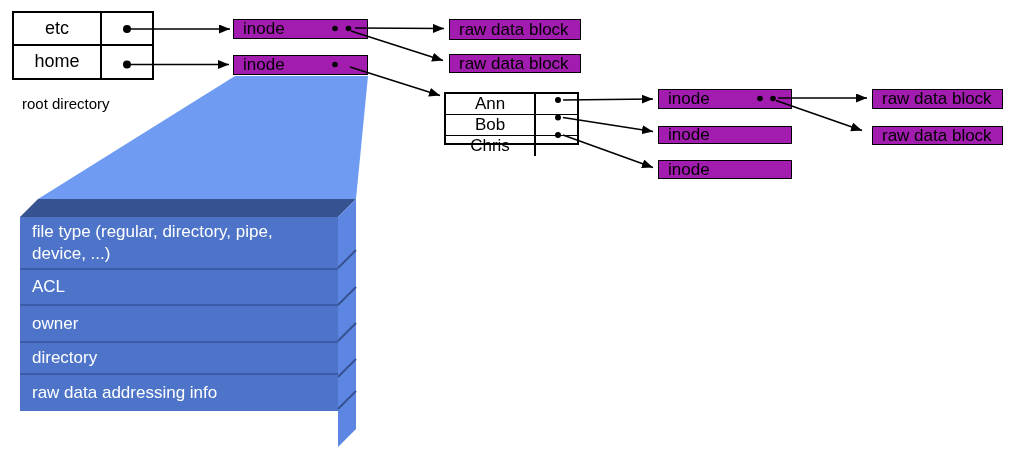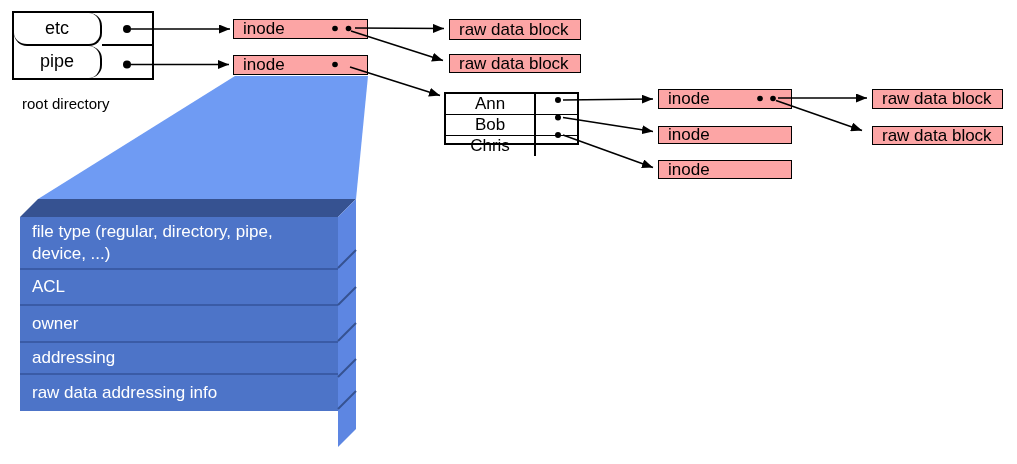--- a/index.html
+++ b/index.html
@@ -5,28 +5,28 @@
   :root{
     --wedge:#6F9BF3; --slab-front:#4D74C8; --slab-top:#365291;
     --slab-side:#5D86E2; --slab-divider:#3A5BA6; --line:#000000; --slab-text:#FFFFFF;
   }
   html,body{margin:0;padding:0;background:#fff;}
   #canvas{
     position:relative;width:1017px;height:464px;background:#fff;overflow:hidden;
     font-family:"Liberation Sans",sans-serif;color:#000;
   }
   
-  .box{position:absolute;box-sizing:border-box;background:#fca5a5;border:1.5px solid #000;
+  .box{position:absolute;box-sizing:border-box;background:#a21caf;border:1.5px solid #000;
        display:flex;align-items:center;font-size:17px;}
   .box .lbl{padding-left:9px;white-space:nowrap;}
   
   .tbl{position:absolute;box-sizing:border-box;background:#fff;border:2px solid #000;display:grid;}
   #root-table{left:12px;top:11px;width:142px;height:69px;grid-template-columns:88px 1fr;grid-template-rows:1fr 1fr;}
   #root-table .cell{display:flex;align-items:center;justify-content:center;font-size:18px;box-sizing:border-box;}
-  #root-table .rb{border-right:2px solid #000;border-radius:13px;}
+  #root-table .rb{border-right:2px solid #000;}
   #root-table .bb{border-bottom:2px solid #000;}
   
   #user-table{left:444px;top:92px;width:135px;height:53px;grid-template-columns:90px 1fr;grid-template-rows:1fr 1fr 1fr;}
   #user-table .cell{display:flex;align-items:center;justify-content:center;font-size:17px;box-sizing:border-box;}
   #user-table .rb{border-right:2px solid #000;}
   #user-table .bb{border-bottom:1.5px solid #000;}
   .caption{position:absolute;left:22px;top:95px;font-size:15px;white-space:nowrap;}
   
   #stack{position:absolute;left:20px;top:217px;width:318px;height:230px;display:flex;flex-direction:column;}
   #stack .row{box-sizing:border-box;background:var(--slab-front);color:var(--slab-text);
@@ -36,21 +36,21 @@
   #svg-overlay{position:absolute;left:0;top:0;pointer-events:none;}
 </style>
 </head>
 <body>
 
 <div id="canvas">
 
   <div id="root-table" class="tbl">
     <div class="cell rb bb">etc</div>
     <div class="cell bb"></div>
-    <div class="cell rb">pipe</div>
+    <div class="cell rb">home</div>
     <div class="cell"></div>
   </div>
   <div class="caption">root directory</div>
 
   <div class="box" style="left:233px;top:19px;width:135px;height:20px;">
     <span class="lbl">inode</span>
   </div>
   <div class="box" style="left:233px;top:55px;width:135px;height:20px;">
     <span class="lbl">inode</span>
   </div>
@@ -83,21 +83,21 @@
     <div class="cell rb bb">Bob</div>
     <div class="cell bb"></div>
     <div class="cell rb">Chris</div>
     <div class="cell"></div>
   </div>
 
   <div id="stack">
     <div class="row" style="height:51px;">file type (regular, directory, pipe, device, ...)</div>
     <div class="row" style="height:36px;">ACL</div>
     <div class="row" style="height:37px;">owner</div>
-    <div class="row" style="height:32px;">addressing</div>
+    <div class="row" style="height:32px;">directory</div>
     <div class="row" style="height:38px;">raw data addressing info</div>
   </div>
 
   <svg id="svg-overlay" width="1017" height="464" viewBox="0 0 1017 464">
     <defs>
       <marker id="ah" markerUnits="userSpaceOnUse" markerWidth="12" markerHeight="9" refX="11" refY="4.5" orient="auto">
         <path d="M0,0 L11,4.5 L0,9 Z" style="fill:var(--line);"></path>
       </marker>
     </defs>
 

